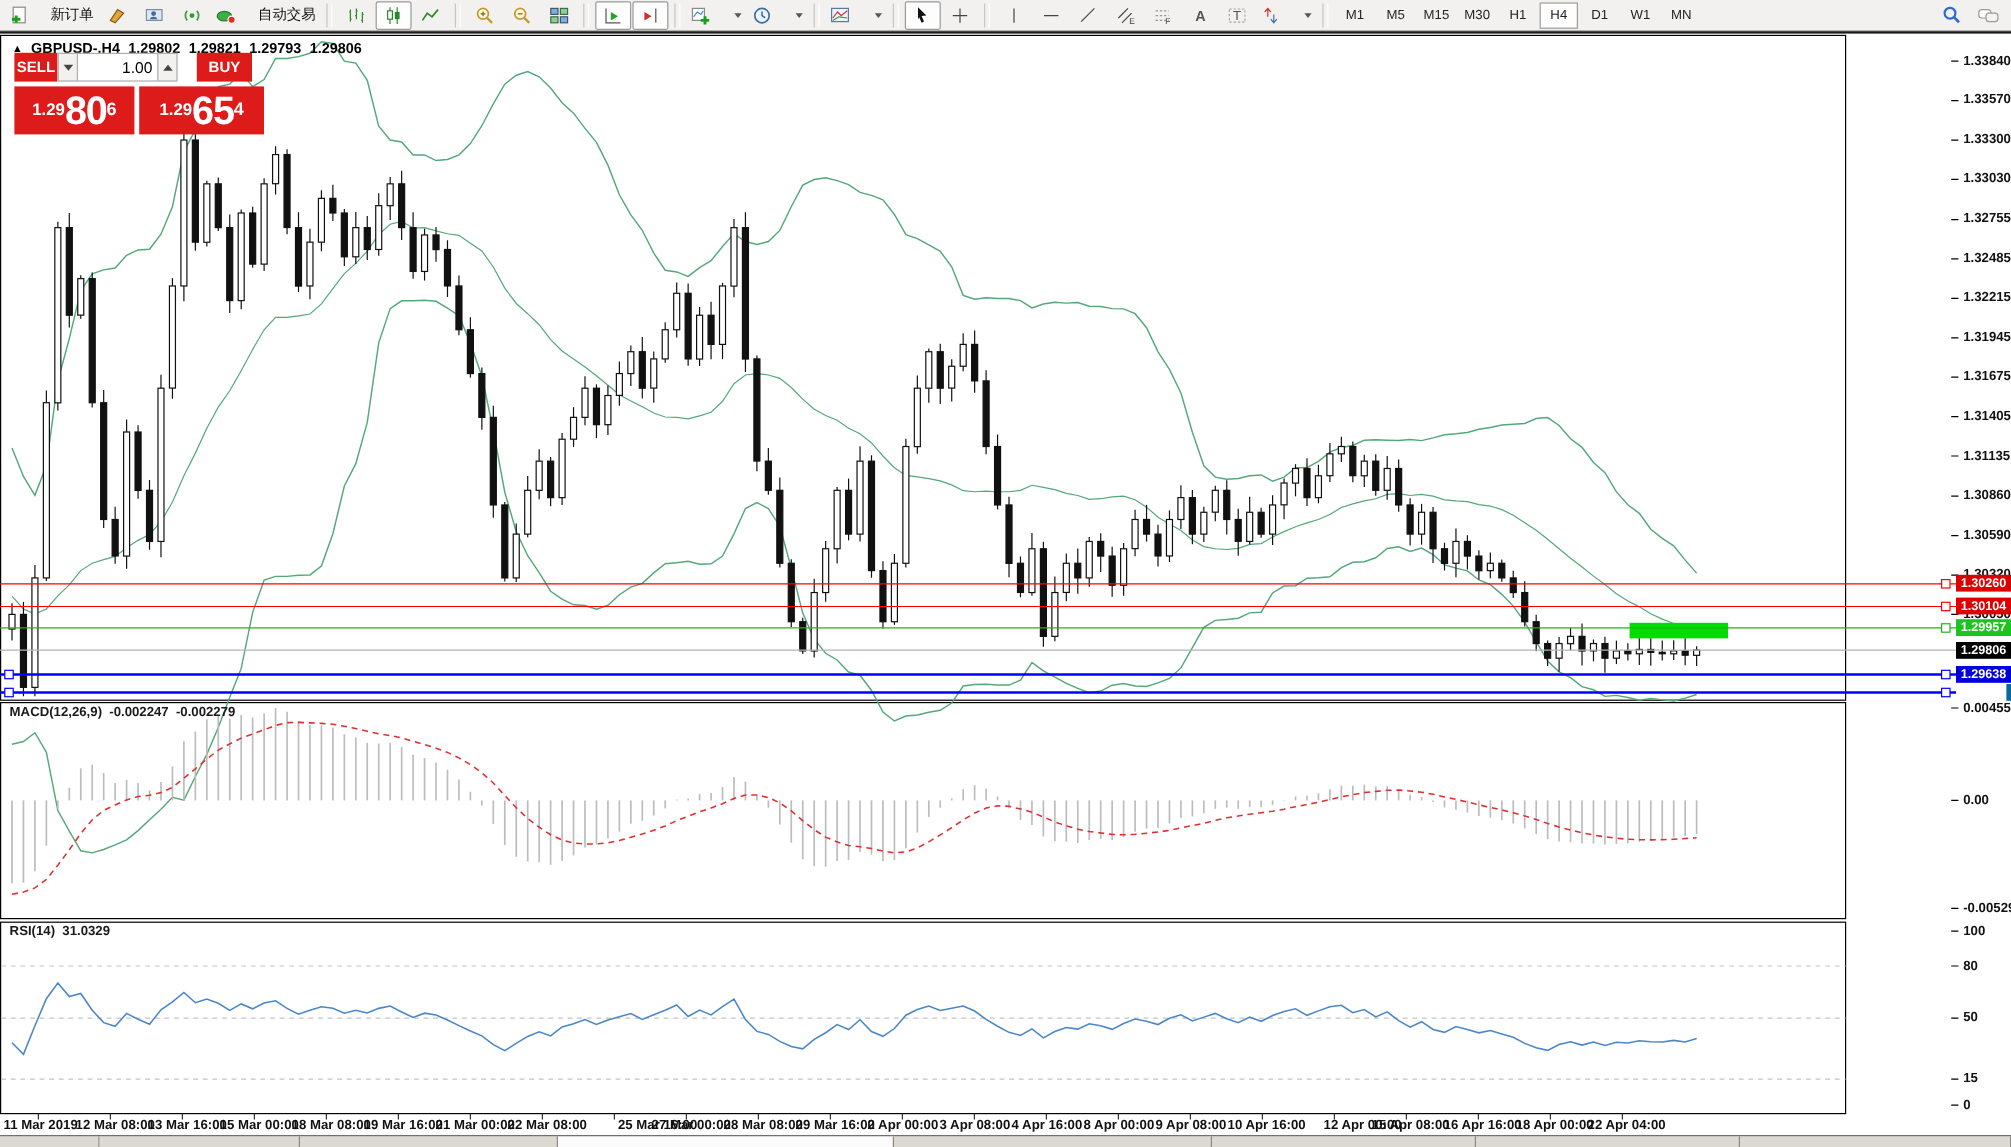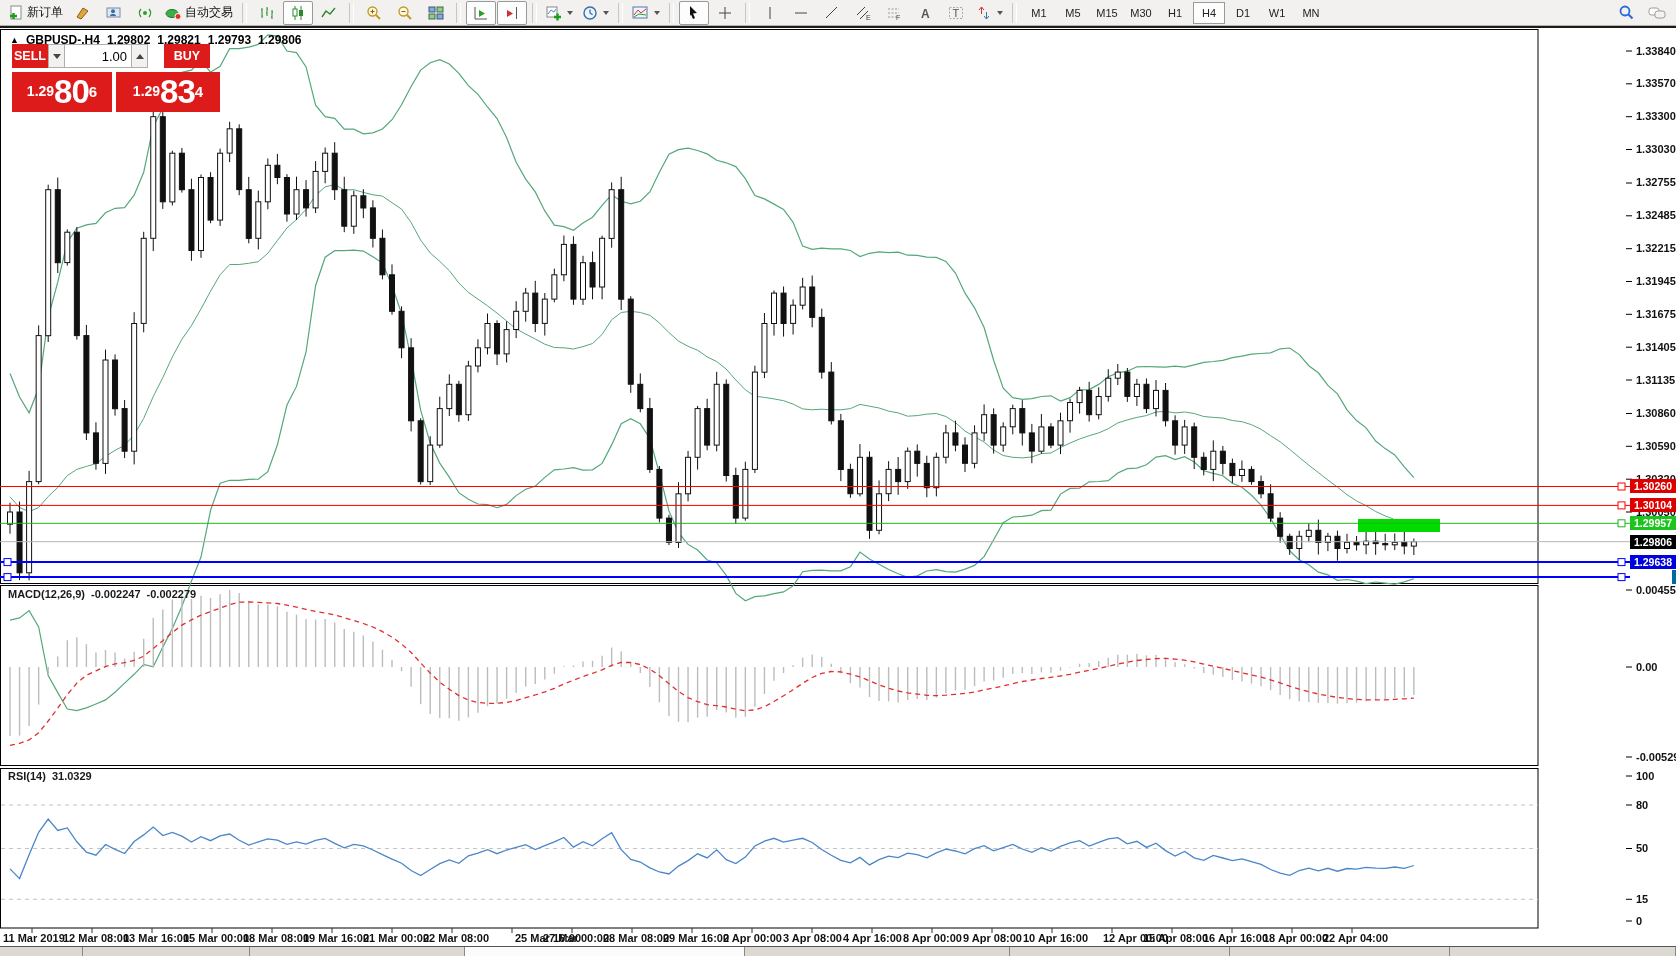--- a/index.html
+++ b/index.html
@@ -1,21 +1,21 @@
 <!DOCTYPE html>
 <html><head>
 <meta charset="utf-8">
 <style>
   html,body{margin:0;padding:0;background:#fff;width:1676px;height:956px;overflow:hidden;
     font-family:"Liberation Sans","DejaVu Sans",sans-serif;-webkit-font-smoothing:antialiased;}
   #app{position:relative;width:1676px;height:956px;background:#fff;}
   
   #toolbar{position:absolute;left:0;top:0;width:1676px;height:26px;background:#f2f1f0;
     border-bottom:1px solid #b5b2ad;display:flex;align-items:center;padding:0 4px;box-sizing:border-box;gap:1px;}
-  .tbtn{height:22px;min-width:22px;display:flex;align-items:center;justify-content:center;gap:3px;
+  .tbtn{height:22px;min-width:22px;display:flex;align-items:center;justify-content:center;gap:18px;
     padding:0 3px;border:1px solid transparent;border-radius:2px;color:#333;font-size:12px;cursor:default;}
   .tbtn.sel{background:#fdfdfd;border-color:#9a9a9a;}
   .tlabel{font-size:12px;color:#111;white-space:nowrap;}
   .sep{width:3px;height:20px;margin:0 4px;border-left:1px solid #c9c6c2;border-right:1px solid #ffffff;}
   .caret{width:0;height:0;border-left:3.5px solid transparent;border-right:3.5px solid transparent;border-top:4px solid #555;margin-left:2px;}
   .tf{height:20px;min-width:24px;padding:0 3px;display:flex;align-items:center;justify-content:center;
     font-size:11px;color:#222;border:1px solid transparent;margin:0 1px;}
   .tf.sel{background:#fdfdfd;border-color:#9a9a9a;}
   #tb-spacer{flex:1;}
   .ic{display:block;}
@@ -799,21 +799,21 @@
         <div id="buy-btn" class="redbtn">BUY</div>
       </div>
       <div class="row2">
         <div id="sell-big" class="bigprice">
           <span class="bp-sm">1.29</span>
           <span class="bp-lg">80</span>
           <span class="bp-sup">6</span>
         </div>
         <div id="buy-big" class="bigprice">
           <span class="bp-sm">1.29</span>
-          <span class="bp-lg">83</span>
+          <span class="bp-lg">65</span>
           <span class="bp-sup">4</span>
         </div>
       </div>
     </div>
 
     <div class="panelabel" style="top:560px;">
       <span>MACD(12,26,9)</span>
       <span>-0.002247</span>
       <span>-0.002279</span>
     </div>

